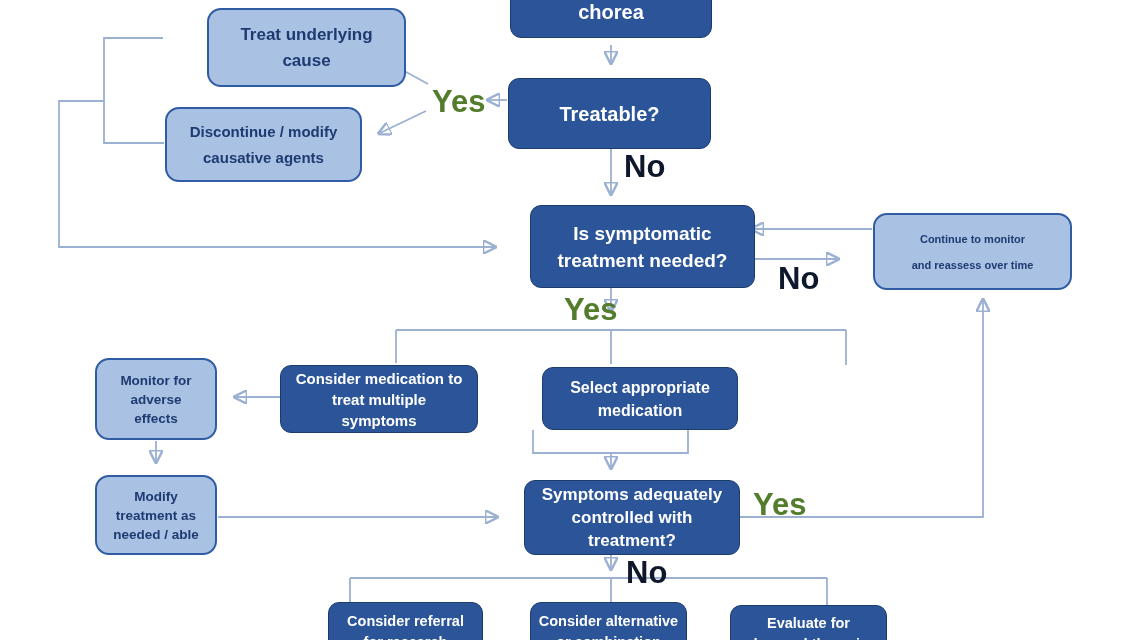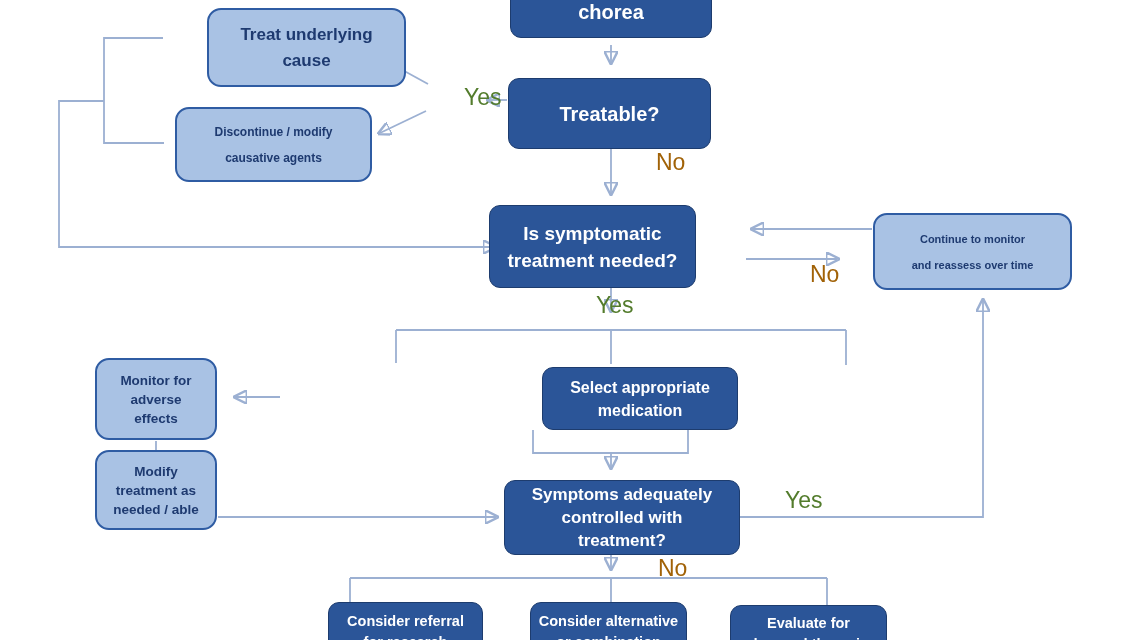--- a/index.html
+++ b/index.html
@@ -25,27 +25,26 @@
     color:#ffffff;
   }
   .node-light{
     background:#a9c2e4;
     border:2px solid #2f5ca3;
     border-radius:14px;
     color:#1e3a70;
   }
   .edge-label{
     position:absolute;
-    font-weight:normal;
-    font-size:23px;
+    font-weight:bold;
+    font-size:31px;
     line-height:1;
-    margin-left:32px;
   }
   .yes{color:#537c2c;}
-  .no{color:#a16207;}
+  .no{color:#0f172a;}
   svg.connectors{position:absolute;left:0;top:0;}
   svg.connectors path{stroke:#9cb0d2;stroke-width:1.8;fill:none;}
 </style>
 </head>
 <body>
 
 <div id="stage">
 
   <svg class="connectors" width="1138" height="640" viewBox="0 0 1138 640">
     <defs>
@@ -87,55 +86,60 @@
 
   <div class="node node-dark" style="left:508px;top:78px;width:203px;height:71px;font-size:20px;line-height:26px;">
     <span>Treatable?</span>
   </div>
 
   <div class="node node-light" style="left:163px;top:8px;width:199px;height:79px;font-size:17px;line-height:26px;margin-left:44px;">
     <span>Treat underlying
 cause</span>
   </div>
 
-  <div class="node node-light" style="left:165px;top:107px;width:197px;height:75px;font-size:12px;line-height:26px;margin-left:10px;">
+  <div class="node node-light" style="left:165px;top:107px;width:197px;height:75px;font-size:15px;line-height:26px;">
     <span>Discontinue / modify
 causative agents</span>
   </div>
 
-  <div class="node node-dark" style="left:489px;top:205px;width:207px;height:83px;font-size:19px;line-height:27px;">
+  <div class="node node-dark" style="left:530px;top:205px;width:225px;height:83px;font-size:19px;line-height:27px;">
     <span>Is symptomatic
 treatment needed?</span>
   </div>
 
   <div class="node node-light" style="left:873px;top:213px;width:199px;height:77px;font-size:11px;line-height:26px;">
     <span>Continue to monitor
 and reassess over time</span>
   </div>
 
+  <div class="node node-dark" style="left:280px;top:365px;width:198px;height:68px;font-size:15px;line-height:21px;">
+    <span>Consider medication to
+treat multiple
+symptoms</span>
+  </div>
 
   <div class="node node-dark" style="left:511px;top:367px;width:196px;height:63px;font-size:16px;line-height:23px;margin-left:31px;">
     <span>Select appropriate
 medication</span>
   </div>
 
 
   <div class="node node-light" style="left:95px;top:358px;width:122px;height:82px;font-size:13.5px;line-height:19px;">
     <span>Monitor for
 adverse
 effects</span>
   </div>
 
-  <div class="node node-light" style="left:95px;top:450px;width:122px;height:80px;font-size:13.5px;line-height:19px;">
+  <div class="node node-light" style="left:95px;top:475px;width:122px;height:80px;font-size:13.5px;line-height:19px;">
     <span>Modify
 treatment as
 needed / able</span>
   </div>
 
-  <div class="node node-dark" style="left:504px;top:480px;width:236px;height:75px;font-size:17px;line-height:23px;">
+  <div class="node node-dark" style="left:524px;top:480px;width:216px;height:75px;font-size:17px;line-height:23px;">
     <span>Symptoms adequately
 controlled with
 treatment?</span>
   </div>
 
   <div class="node node-dark" style="left:328px;top:602px;width:155px;height:60px;font-size:14.5px;line-height:21px;">
     <span>Consider referral
 for research</span>
   </div>
 

